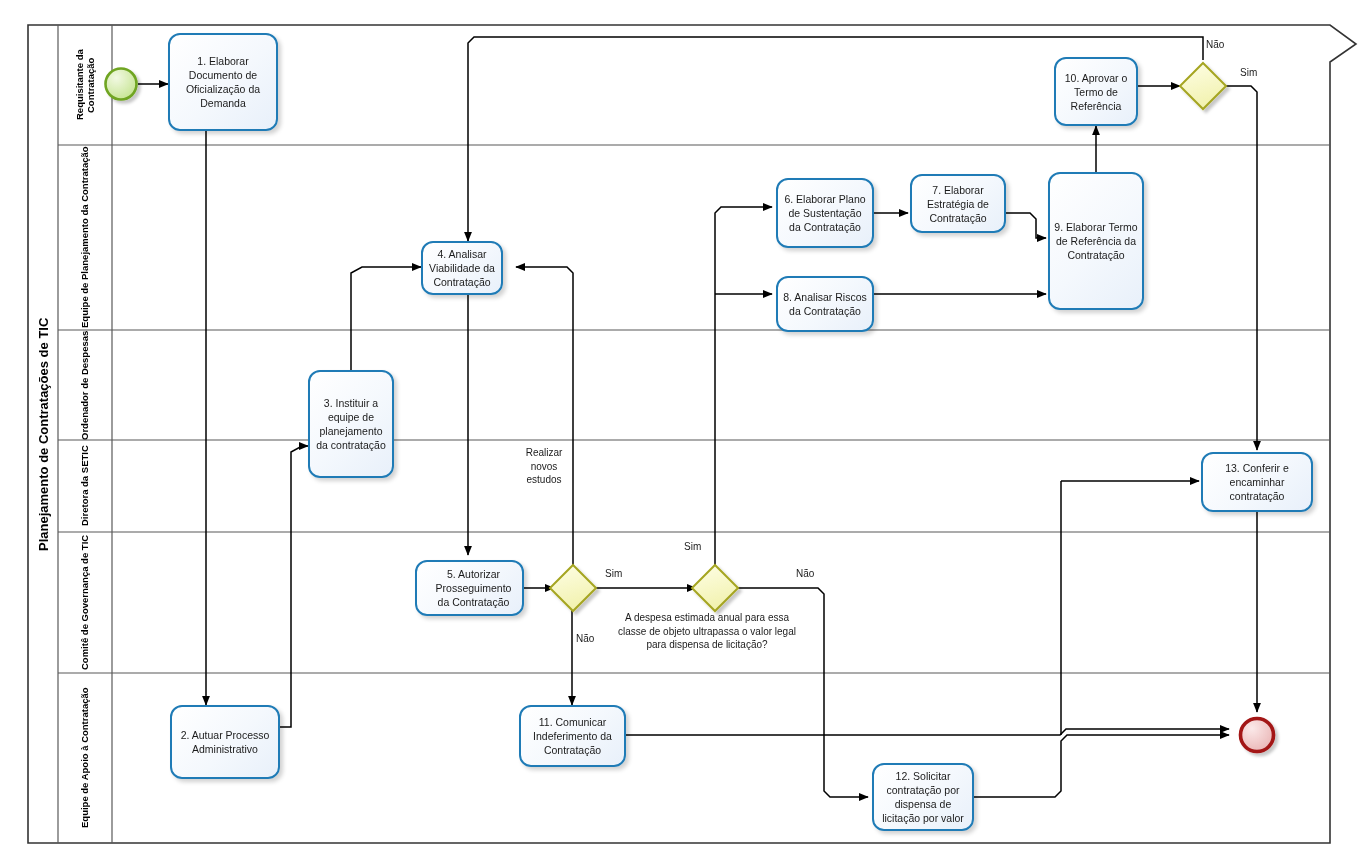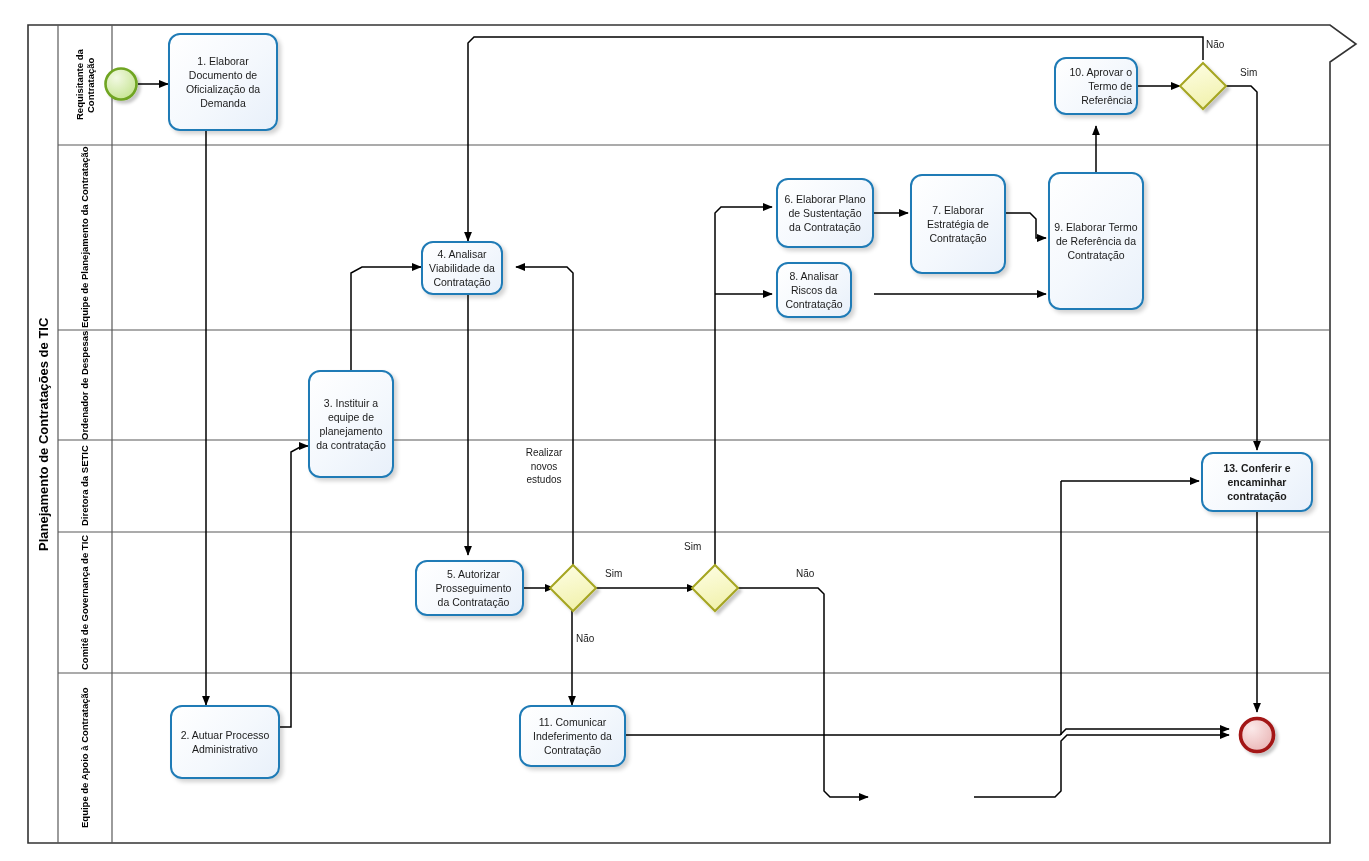--- a/index.html
+++ b/index.html
@@ -163,48 +163,52 @@
   </div>
 
   <div class="task" style="left:415px;top:560px;width:109px;height:56px;padding-left:12px;">
     <span>5. Autorizar Prosseguimento da Contratação</span>
   </div>
 
   <div class="task" style="left:776px;top:178px;width:98px;height:70px;">
     <span>6. Elaborar Plano de Sustentação da Contratação</span>
   </div>
 
-  <div class="task" style="left:910px;top:174px;width:96px;height:100px;">
+  <div class="task" style="left:910px;top:174px;width:96px;height:59px;">
     <span>7. Elaborar Estratégia de Contratação</span>
   </div>
 
-  <div class="task" style="left:776px;top:262px;width:76px;height:56px;">
+  <div class="task" style="left:776px;top:276px;width:98px;height:56px;">
     <span>8. Analisar Riscos da Contratação</span>
   </div>
 
   <div class="task" style="left:1048px;top:172px;width:96px;height:138px;">
     <span>9. Elaborar Termo de Referência da Contratação</span>
   </div>
 
-  <div class="task" style="left:1054px;top:57px;width:84px;height:58px;text-align:right;">
+  <div class="task" style="left:1054px;top:57px;width:84px;height:69px;">
     <span>10. Aprovar  o Termo de Referência</span>
   </div>
 
   <div class="task" style="left:519px;top:705px;width:107px;height:62px;">
     <span>11. Comunicar Indeferimento da Contratação</span>
   </div>
 
-
-  <div class="task" style="left:1201px;top:452px;width:112px;height:60px;font-weight:bold;">
+  <div class="task" style="left:872px;top:763px;width:102px;height:68px;">
+    <span>12. Solicitar contratação por dispensa de licitação por valor</span>
+  </div>
+
+  <div class="task" style="left:1201px;top:452px;width:112px;height:60px;">
     <span>13. Conferir e encaminhar contratação</span>
   </div>
 
   <div class="edge-lbl" style="left:1206px;top:38px;">Não</div>
   <div class="edge-lbl" style="left:1240px;top:66px;">Sim</div>
   <div class="edge-lbl" style="left:605px;top:567px;">Sim</div>
   <div class="edge-lbl" style="left:576px;top:632px;">Não</div>
   <div class="edge-lbl" style="left:684px;top:540px;">Sim</div>
   <div class="edge-lbl" style="left:796px;top:567px;">Não</div>
 
   <div class="annot" style="left:512px;top:446px;width:64px;">Realizar novos estudos</div>
 
+  <div class="annot" style="left:612px;top:611px;width:190px;">A despesa  estimada anual para essa classe de objeto ultrapassa o valor legal para dispensa de licitação?</div>
 
 </div>
 
 </body></html>

